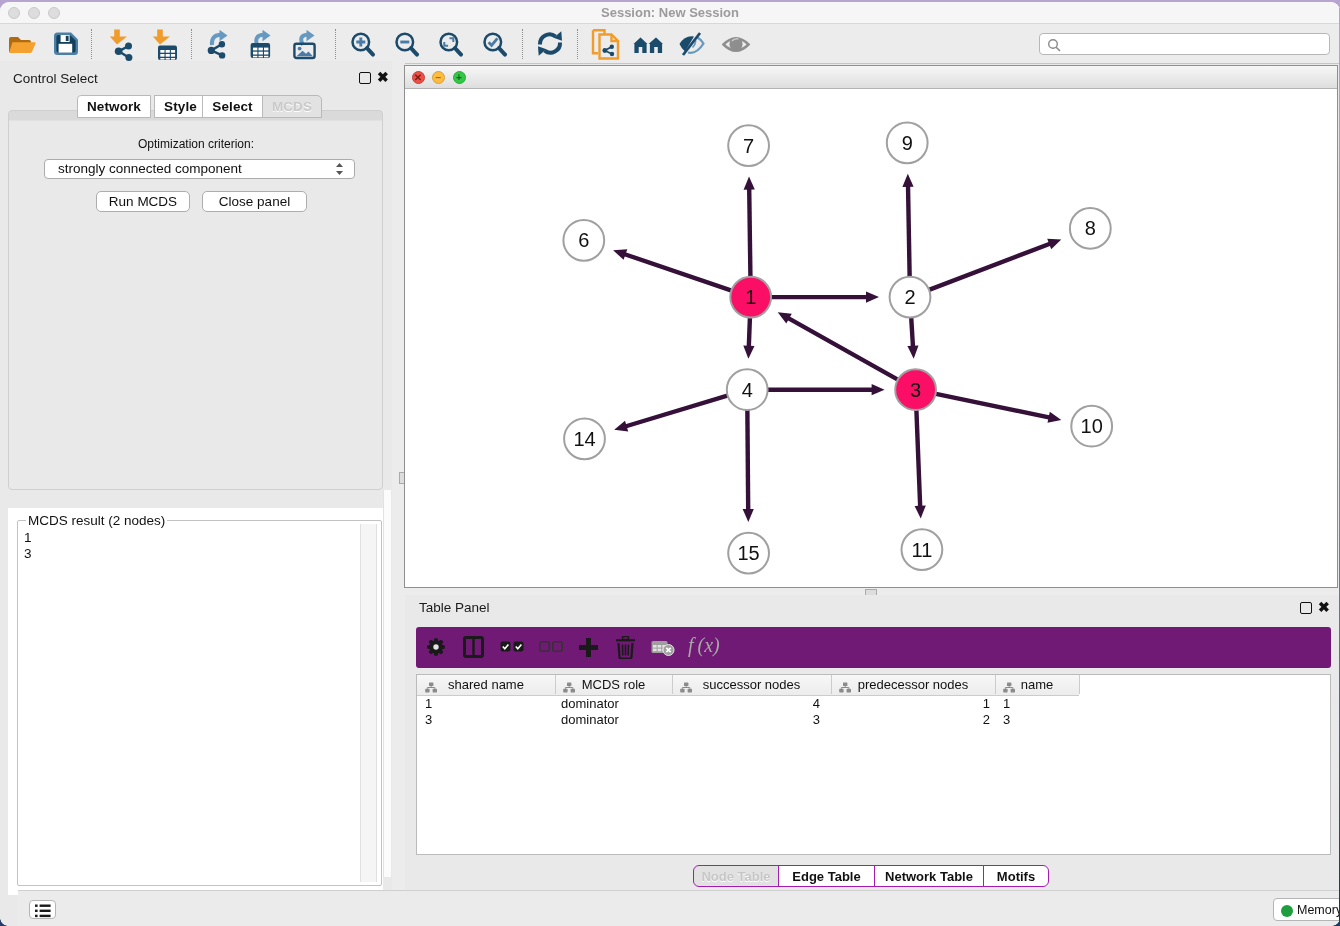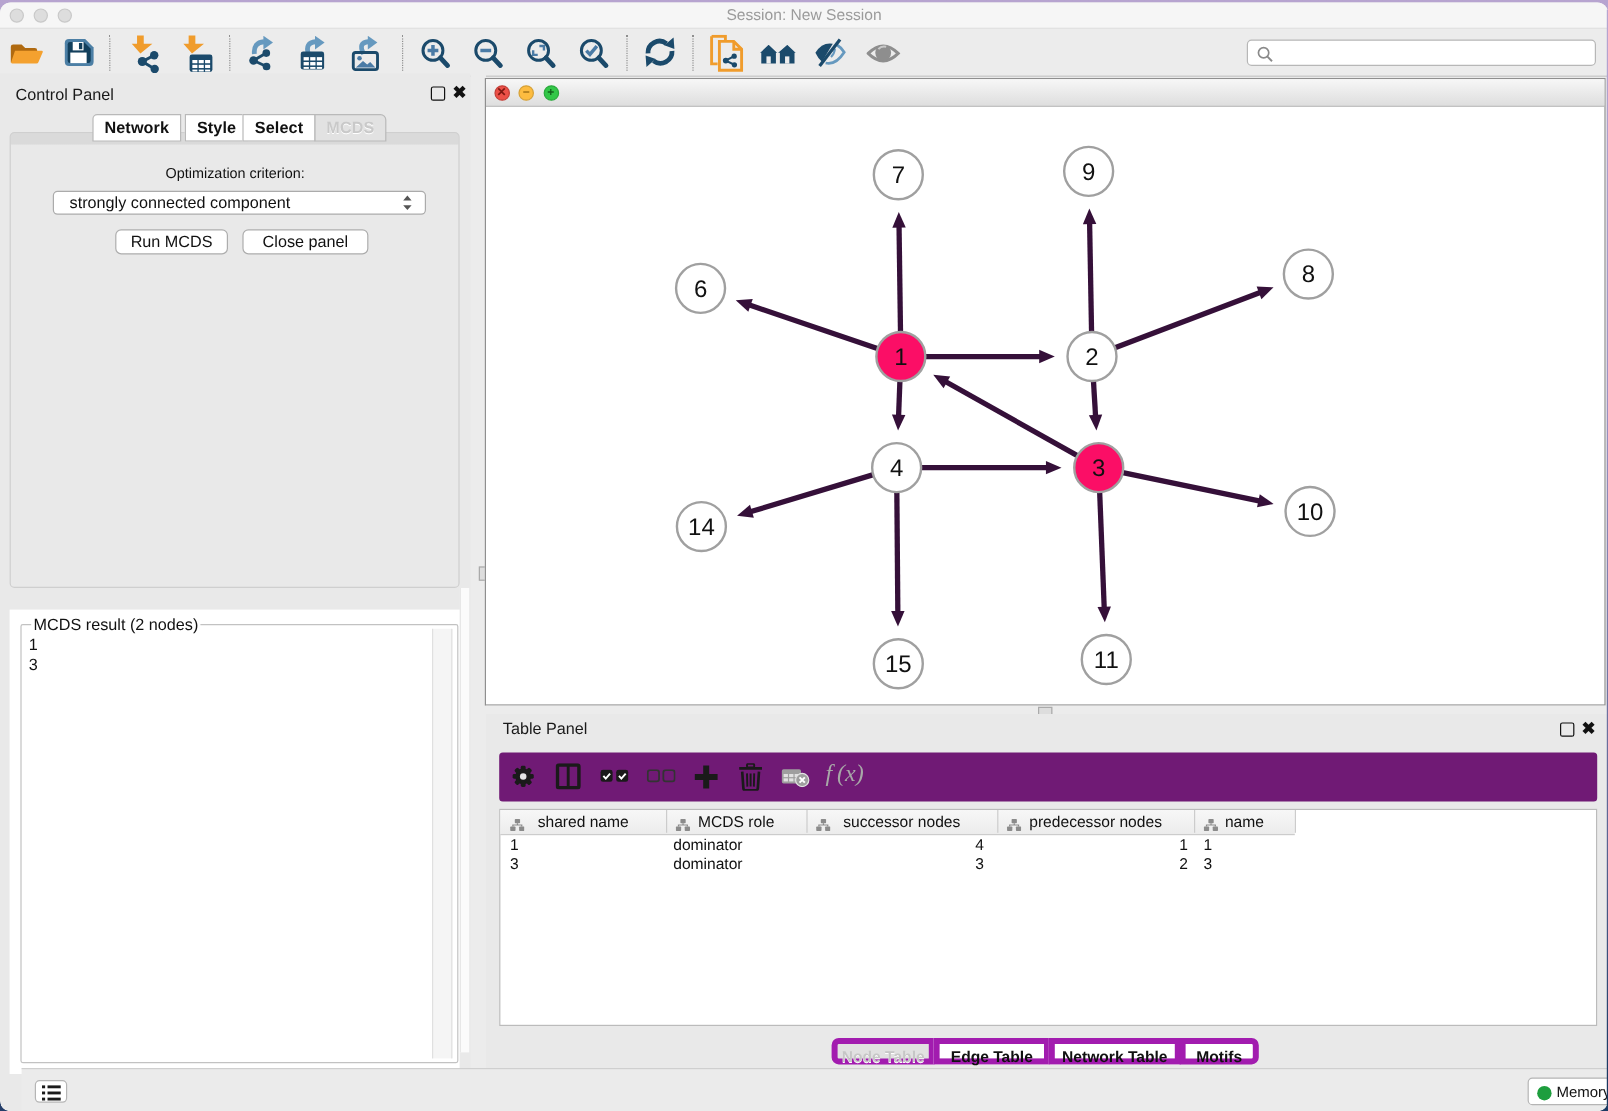--- a/index.html
+++ b/index.html
@@ -1,19 +1,19 @@
 <!DOCTYPE html>
 <html><head><meta charset="utf-8">
 <style>
 html,body{margin:0;padding:0;}
 body{width:1340px;height:926px;position:relative;overflow:hidden;background:linear-gradient(180deg,#b7a4d0 0%,#9d92c2 35%,#5c6492 75%,#1e3c66 95%,#16335a 100%);font-family:"Liberation Sans",sans-serif;-webkit-font-smoothing:antialiased;}
 #win{position:absolute;left:0;top:2px;width:1340px;height:924px;background:#e9e9e9;border-radius:9px 9px 0 0;}
 #titlebar{position:absolute;left:0;top:2px;width:1340px;height:21px;background:#f6f6f6;border-radius:9px 9px 0 0;border-bottom:1px solid #d8d8d8;}
 .tl{position:absolute;top:5px;width:12px;height:12px;border-radius:50%;background:#dddddd;border:1px solid #c9c9c9;box-sizing:border-box;}
-#wtitle{position:absolute;top:3px;left:0;width:100%;text-align:center;font-size:13px;color:#9b9b9b;}
+#wtitle{position:absolute;top:3px;left:0;width:100%;text-align:center;font-size:13px;color:#9b9b9b;font-weight:bold;}
 #toolbar{position:absolute;left:0;top:24px;width:1340px;height:39px;background:#ececec;border-bottom:1px solid #c6c6c6;}
 .sep{position:absolute;top:5px;height:30px;width:0;border-left:1px dotted #8f8f8f;}
 .tbi{position:absolute;top:4px;}
 #searchbox{position:absolute;left:1039px;top:9px;width:291px;height:22px;background:#fff;border:1px solid #b7b7b7;border-radius:4px;box-sizing:border-box;}
 
 #cpanel{position:absolute;left:0;top:61px;width:392px;height:829px;background:#e9e9e9;}
 #cphead{position:absolute;left:13px;top:10px;font-size:13.5px;color:#1a1a1a;}
 .maxbox{position:absolute;width:10px;height:10px;border:1.6px solid #111;border-radius:2px;box-sizing:content-box;}
 .closex{position:absolute;font-size:14px;font-weight:bold;color:#111;}
 .tabrow{position:absolute;z-index:5;}
@@ -39,21 +39,21 @@
 .tl2{position:absolute;top:5px;width:13px;height:13px;border-radius:50%;box-sizing:border-box;font-size:10px;line-height:12px;text-align:center;font-weight:bold;}
 #netname{position:absolute;top:3px;left:0;width:100%;text-align:center;font-size:13px;font-weight:bold;color:#111;}
 
 #tpanel{position:absolute;left:405px;top:595px;width:935px;height:295px;background:#e9e9e9;}
 #tphead{position:absolute;left:14px;top:5px;font-size:13.5px;color:#1a1a1a;}
 #ttoolbar{position:absolute;left:11px;top:32px;width:915px;height:41px;background:#701a75;border-radius:3px;}
 #ttable{position:absolute;left:11px;top:79px;width:915px;height:181px;background:#fff;border:1px solid #bbb;box-sizing:border-box;}
 #thead{position:absolute;left:0;top:0;height:20px;background:linear-gradient(#f7f7f7,#ececec);border-bottom:1px solid #ccc;}
 .thcell{position:absolute;top:0;height:19px;border-right:1px solid #ccc;box-sizing:border-box;font-size:13px;color:#111;text-align:center;line-height:20px;}
 .trow{position:absolute;font-size:13px;color:#111;height:16px;line-height:16px;}
-.btab{position:absolute;top:0;height:22px;background:#fff;border:5px solid #a21caf;box-sizing:border-box;text-align:center;font-size:13px;font-weight:bold;color:#111;line-height:21px;}
+.btab{position:absolute;top:0;height:22px;background:#fff;border:1px solid #a21caf;box-sizing:border-box;text-align:center;font-size:13px;font-weight:bold;color:#111;line-height:21px;}
 .btab.tabsel{background:#e1e1e1;color:#c6c6c6;text-shadow:0 1px 0 #fff;}
 
 #statusbar{position:absolute;left:0;top:890px;width:1340px;height:36px;background:#ebebeb;border-top:1px solid #cfcfcf;margin-left:18px;}
 .sbtn{position:absolute;background:#fff;border:1px solid #b5b5b5;border-radius:4px;box-sizing:border-box;}
 </style></head>
 <body>
 <div id="win"></div>
 <div id="titlebar">
  <div class="tl" style="left:8px"></div>
  <div class="tl" style="left:28px"></div>
@@ -198,21 +198,21 @@
     </svg>
 
 <div id="searchbox">
       <svg style="position:absolute;left:7px;top:4px" width="14" height="14" viewBox="0 0 14 14">
         <circle cx="6" cy="6" r="4.3" fill="none" stroke="#8a8a8a" stroke-width="1.4"></circle>
         <line x1="9.2" y1="9.2" x2="13" y2="13" stroke="#8a8a8a" stroke-width="1.6"></line>
       </svg>
     </div>
 </div>
 <div id="cpanel">
- <div id="cphead">Control Panel</div>
+ <div id="cphead">Control Select</div>
  <div class="maxbox" style="left:359px;top:11px"></div>
  <div class="closex" style="left:377px;top:8px">✖</div>
  <div class="tabrow" style="left:0;top:34px;width:392px;height:23px">
   <div class="tab" style="left:77px;width:74px;border-radius:4px 0 0 0">Network</div>
   <div class="tab" style="left:154px;width:53px">Style</div>
   <div class="tab" style="left:202px;width:61px">Select</div>
   <div class="tab tabsel" style="left:262px;width:60px;border-radius:0 5px 0 0">MCDS</div>
  </div>
  <div id="mcdspanel"></div>
  <div id="optlabel">Optimization criterion:</div>

